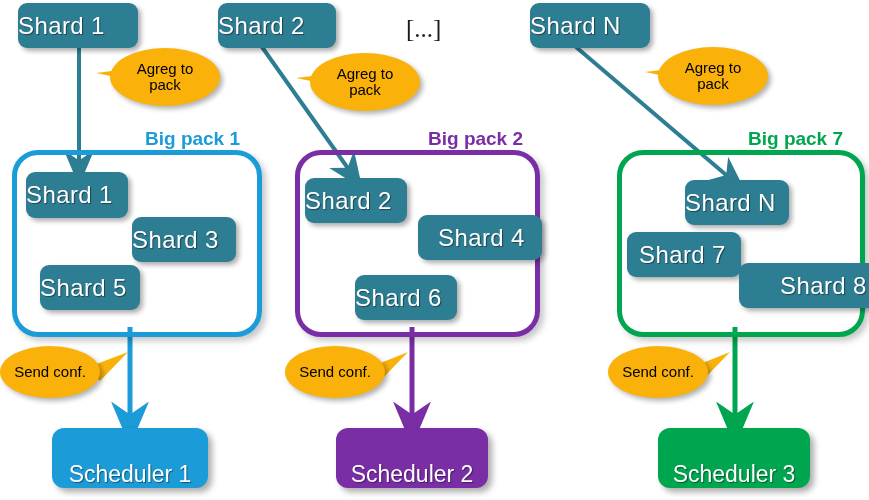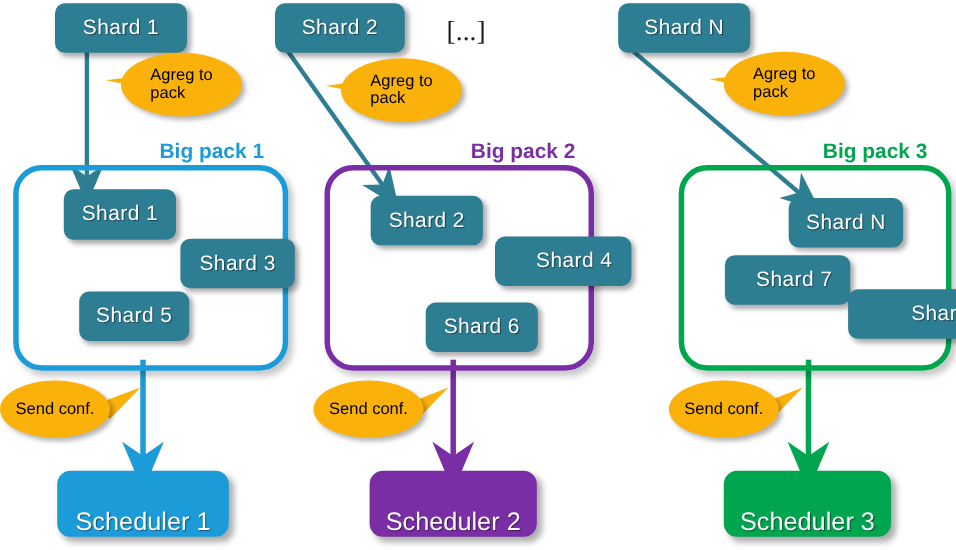--- a/index.html
+++ b/index.html
@@ -24,29 +24,27 @@
     width: 869px;
     height: 500px;
     pointer-events: none;
   }
   
   .shard {
     position: absolute;
     background: #2E7E93;
     border-radius: 9px;
     color: #ffffff;
-    font-size: 19px;
+    font-size: 24px;
     display: flex;
     align-items: center;
-    justify-content: center;
     letter-spacing: 0.4px;
     box-shadow: 3px 3px 5px rgba(0,0,0,0.33);
     text-shadow: 1px 1px 1px rgba(0,0,0,0.45);
     white-space: nowrap;
-    margin-left: 32px;
   }
   
   .pack {
     position: absolute;
     border-style: solid;
     border-width: 5px;
     border-radius: 26px;
     background: transparent;
     box-shadow: 4px 4px 6px rgba(0,0,0,0.22);
   }
@@ -73,20 +71,21 @@
   .callout {
     position: absolute;
   }
   .callout .bubble {
     position: absolute;
     background: #FAB20B;
     border-radius: 50%;
     display: flex;
     align-items: center;
     justify-content: center;
+    text-align: center;
     color: #000000;
     font-size: 15px;
     line-height: 1.05;
     box-shadow: 3px 3px 5px rgba(0,0,0,0.30);
     white-space: pre-line;
   }
   
   .ellipsis {
     position: absolute;
     font-size: 25px;
@@ -184,21 +183,21 @@
   <div class="shard" style="left:305px; top:178px; width:102px; height:45px;">
     <span>Shard 2</span>
   </div>
   <div class="shard" style="left:418px; top:215px; width:104px; height:45px;padding-left:20px;">
     <span>Shard 4</span>
   </div>
   <div class="shard" style="left:355px; top:275px; width:102px; height:45px;">
     <span>Shard 6</span>
   </div>
 
-  <div class="pack-label" style="left:748px; top:128px; color:#00A64F;">Big pack 3</div>
+  <div class="pack-label" style="left:748px; top:128px; color:#00A64F;">Big pack 7</div>
   <div class="pack" style="left:617px; top:150px; width:238px; height:177px; border-color:#00A64F;"></div>
 
   <div class="shard" style="left:685px; top:180px; width:104px; height:45px;">
     <span>Shard N</span>
   </div>
   <div class="shard" style="left:627px; top:232px; width:102px; height:45px;padding-left:12px;">
     <span>Shard 7</span>
   </div>
   <div class="shard" style="left:739px; top:263px; width:102px; height:45px;padding-left:41px;">
     <span>Shard 8</span>

